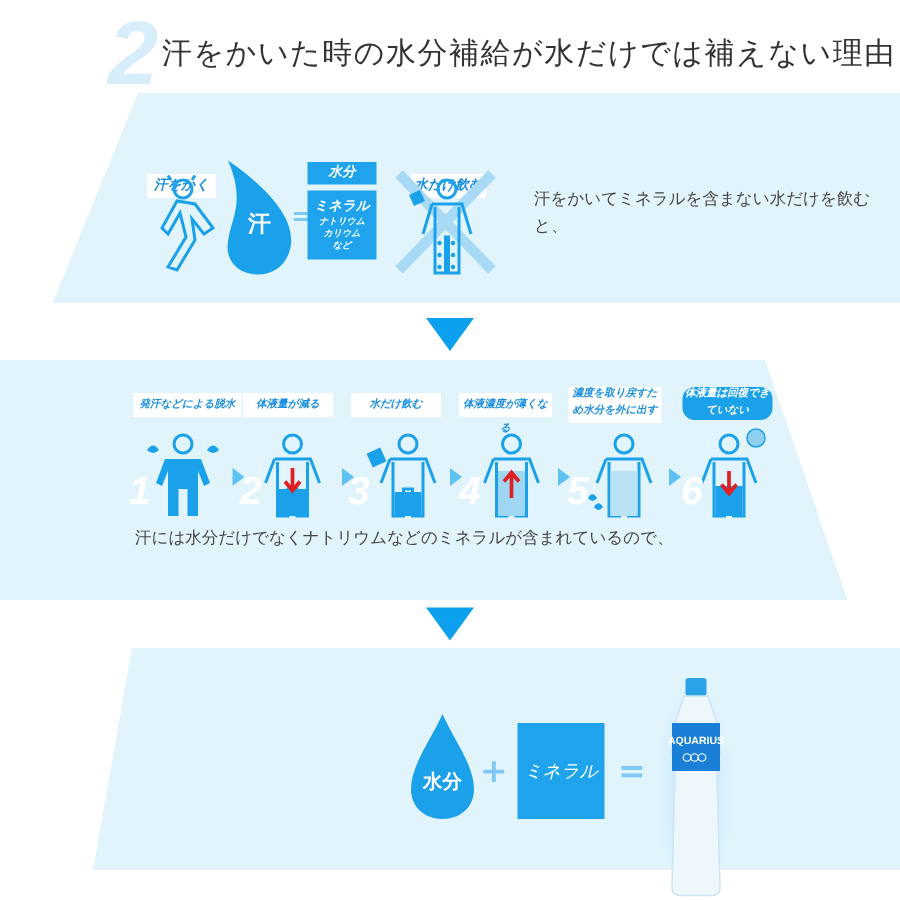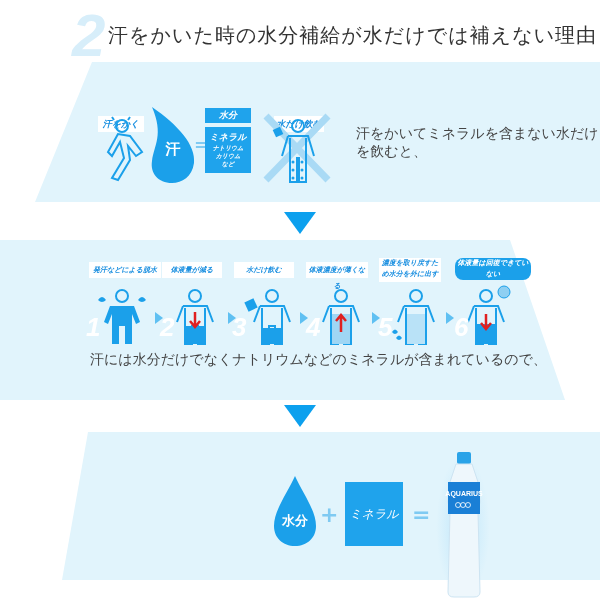--- a/index.html
+++ b/index.html
@@ -1,21 +1,21 @@
 <!DOCTYPE html>
 <html><head>
 <meta charset="utf-8">
 <style>
   html,body{margin:0;padding:0;background:#fff;}
   body{width:600px;height:600px;position:relative;overflow:hidden;font-family:"DejaVu Sans",sans-serif;}
   .abs{position:absolute;}
   .title-num{position:absolute;left:72px;top:6px;font-size:60px;font-weight:bold;font-style:italic;color:#d7eefa;line-height:60px;font-family:"Liberation Sans",sans-serif;}
   .title{position:absolute;left:108px;top:22px;font-size:20px;color:#333;letter-spacing:1px;font-family:"DejaVu Sans",sans-serif;}
   .label-box{position:absolute;background:#fff;color:#1a8fe0;font-size:9px;font-style:italic;font-weight:bold;text-align:center;line-height:16px;height:16px;margin-top:24px;}
-  .desc{position:absolute;font-size:14px;color:#444;line-height:18px;}
+  .desc{position:absolute;font-size:11px;color:#444;line-height:18px;}
   .arrow-down{position:absolute;width:0;height:0;border-left:16px solid transparent;border-right:16px solid transparent;border-top:22px solid #0ca0ee;}
   .drop-text{position:absolute;color:#fff;font-weight:bold;text-align:center;}
   .water-box{position:absolute;background:#1fa3ec;color:#fff;text-align:center;font-weight:bold;font-style:italic;}
   .step-label{position:absolute;background:#fff;color:#1a8fe0;font-size:7px;font-style:italic;font-weight:bold;text-align:center;height:16px;line-height:16px;font-family:Liberation Mono, monospace;}
   .step-num{position:absolute;color:#fff;font-size:26px;font-weight:bold;font-style:italic;font-family:"Liberation Sans",sans-serif;}
   .small-arrow{position:absolute;width:0;height:0;border-top:6px solid transparent;border-bottom:6px solid transparent;border-left:8px solid #5fc0f2;}
   .op{position:absolute;color:#7fcaf2;font-weight:bold;}
 </style>
 </head>
 <body>
@@ -81,21 +81,21 @@
 
 <svg class="abs" style="left:0;top:240px" width="600" height="160">
   <polygon points="0,0 510,0 565,160 0,160" fill="#e1f4fc"></polygon>
 </svg>
 
 <div class="step-label" style="left:89px;top:262px;width:72px">発汗などによる脱水</div>
 <div class="step-label" style="left:162px;top:262px;width:60px">体液量が減る</div>
 <div class="step-label" style="left:234px;top:262px;width:60px">水だけ飲む</div>
 <div class="step-label" style="left:306px;top:262px;width:62px">体液濃度が薄くなる</div>
 <div class="step-label" style="left:379px;top:258px;width:62px;height:24px;line-height:11px;white-space:normal">濃度を取り戻すため水分を外に出す</div>
-<div class="step-label" style="left:455px;top:258px;width:76px;height:22px;line-height:11px;background:#1ba0ea;color:#fff;border-radius:8px">体液量は回復できていない</div>
+<div class="step-label" style="left:455px;top:258px;width:60px;height:22px;line-height:11px;background:#1ba0ea;color:#fff;border-radius:8px">体液量は回復できていない</div>
 
 <svg class="abs" style="left:96px;top:288px" width="50" height="58">
   <g stroke="#1ba0ea" stroke-width="2" fill="none">
       <circle cx="26" cy="8" r="6"></circle>
     </g>
   <path d="M14 18 L38 18 L44 34 L40 36 L36 26 L36 56 L29 56 L29 38 L23 38 L23 56 L16 56 L16 26 L12 36 L8 34 Z" fill="#1ba0ea"></path>
   <path d="M2 12 q4 -6 8 0 q-4 4 -8 0 Z M42 12 q4 -6 8 0 q-4 4 -8 0Z" fill="#1ba0ea"></path>
 </svg>
 <div class="step-num" style="left:86px;top:312px">1</div>
 <div class="small-arrow" style="left:155px;top:312px"></div>

